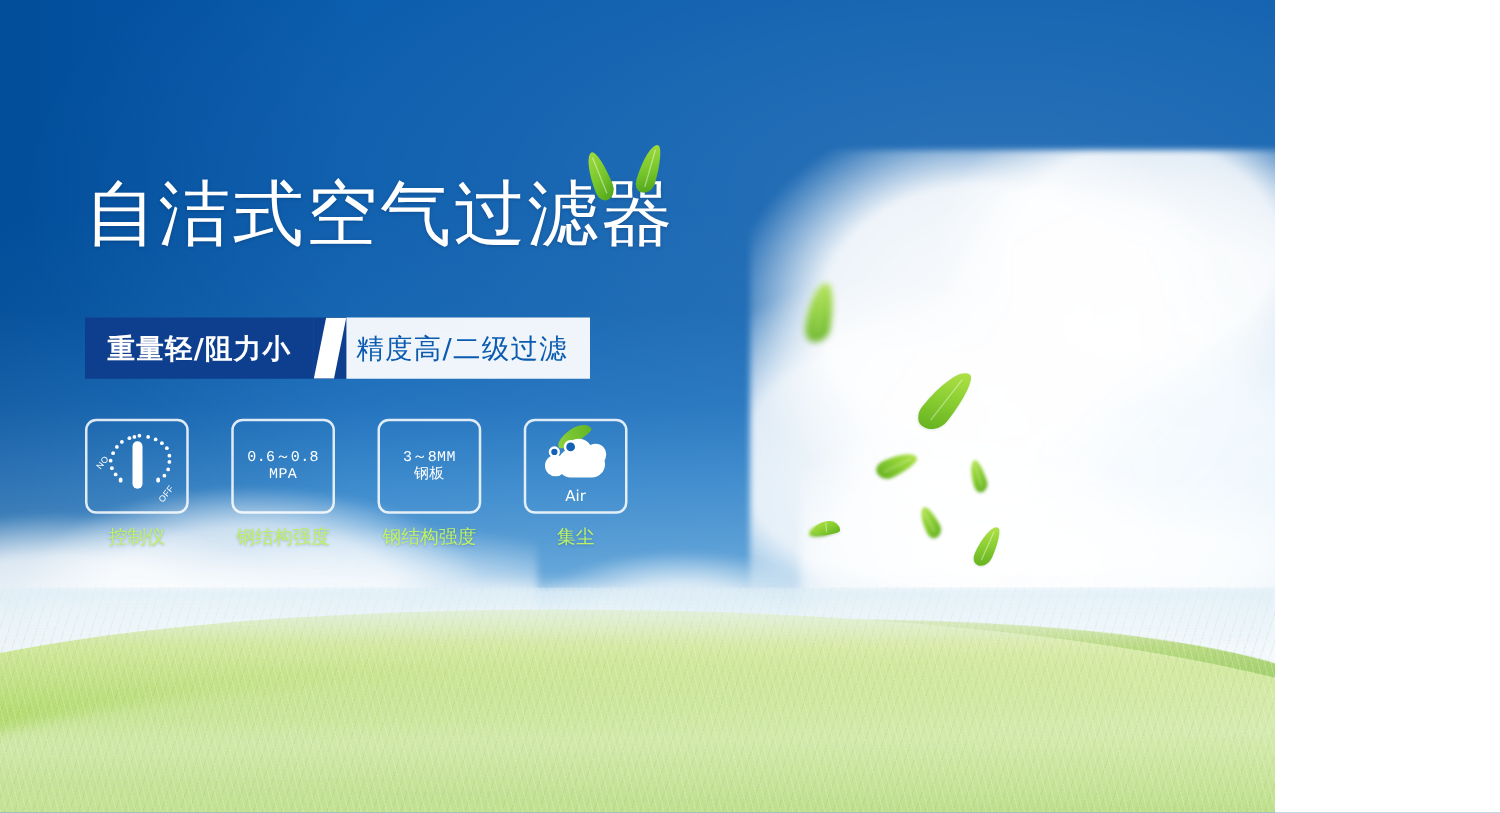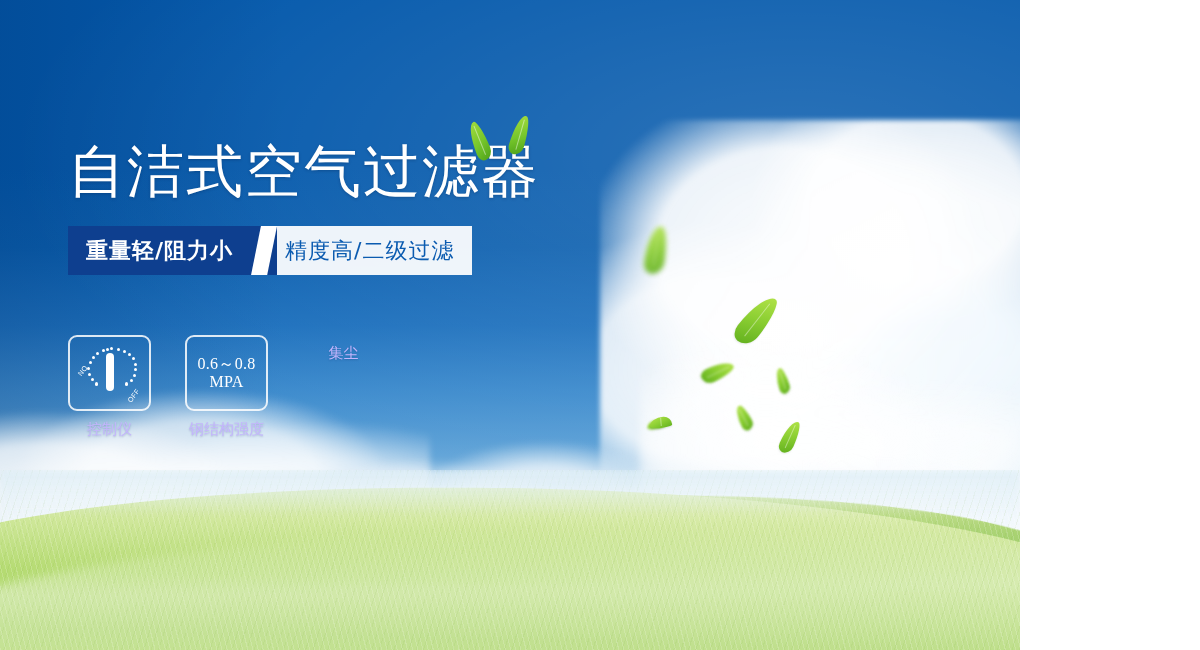--- a/index.html
+++ b/index.html
@@ -132,21 +132,21 @@
   .title-leaves{position:absolute;left:470px;top:113px;width:80px;height:52px;}
   .tleaf{position:absolute;width:15px;height:40px;
     background:linear-gradient(150deg,#a7dd3f 0%,#76c62b 55%,#4da019 100%);
     border-radius:60% 40% 58% 42% / 80% 75% 25% 20%;}
   .tleaf.l1{left:2px;top:8px;transform:rotate(-22deg);}
   .tleaf.l2{left:42px;top:2px;transform:rotate(16deg);}
   .tleaf .vein{position:absolute;left:50%;top:10%;width:1px;height:78%;background:rgba(255,255,255,.45);transform:translateX(-50%);}
 
   
   .subbar{
-    position:absolute;left:68px;top:226px;
+    position:absolute;left:68px;top:254px;
     height:49px;display:flex;align-items:stretch;
   }
   .sub-left{
     background:#0e3f8f;color:#ffffff;
     display:flex;align-items:center;
     padding:0 18px 0 18px;
     font-size:22px;font-weight:bold;letter-spacing:1px;
     font-family:"DejaVu Sans","Liberation Sans",sans-serif;
   }
   .sub-slash{
@@ -173,27 +173,27 @@
   .feature{width:83px;display:flex;flex-direction:column;align-items:center;}
   .fbox{
     width:83px;height:76px;
     border:2px solid rgba(255,255,255,.85);
     border-radius:9px;
     display:flex;flex-direction:column;align-items:center;justify-content:center;
     color:#ffffff;
     position:relative;
   }
   .fbox .txt{
-    font-size:16px;line-height:1.12;text-align:center;font-weight:300;
-    font-family:Liberation Serif, serif;
+    font-size:12px;line-height:1.12;text-align:center;font-weight:300;
+    font-family:Liberation Mono, monospace;
     letter-spacing:.3px;
   }
   .fbox .txt .l2{display:block;}
   .flabel{
-    margin-top:9px;font-size:15px;color:#c4b5fd;white-space:nowrap;
+    margin-top:9px;font-size:15px;color:#bef264;white-space:nowrap;
     font-family:"DejaVu Sans","Liberation Sans",sans-serif;
     text-shadow:0 1px 2px rgba(0,40,90,.25);
   }
 
   
   .dial{position:relative;width:62px;height:56px;}
   .dial .dots{position:absolute;left:11px;top:2px;width:44px;height:44px;}
   .dial .dot{position:absolute;width:3.2px;height:3.2px;background:#fff;border-radius:50%;}
   .dial .bar{
     position:absolute;left:50%;top:8px;transform:translateX(-50%);
@@ -345,22 +345,43 @@
       <div class="fbox">
         <span class="txt">
           <span>0.6～0.8</span>
           <span class="l2">MPA</span>
         </span>
       </div>
       <div class="flabel">钢结构强度</div>
     </div>
 
 
-
     <div class="feature">
+      <div class="fbox">
+        <span class="txt">
+          <span>3～8MM</span>
+          <span class="l2">钢板</span>
+        </span>
+      </div>
+      <div class="flabel">钢结构强度</div>
+    </div>
+
+    <div class="feature">
+      <div class="fbox">
+        <span class="airicon">
+          <i class="swoosh"></i>
+          <i class="c4"></i>
+            <i class="c1"></i>
+            <i class="c2"></i>
+            <i class="c3"></i>
+          <i class="r1"></i>
+          <i class="r2"></i>
+          <span class="airtxt">Air</span>
+        </span>
+      </div>
       <div class="flabel">集尘</div>
     </div>
 
   </div>
 
   <div class="grass-wrap">
     <div class="grass-far"></div>
     <div class="grass-near"></div>
     <div class="grass-path"></div>
     <div class="grass-tex"></div>

